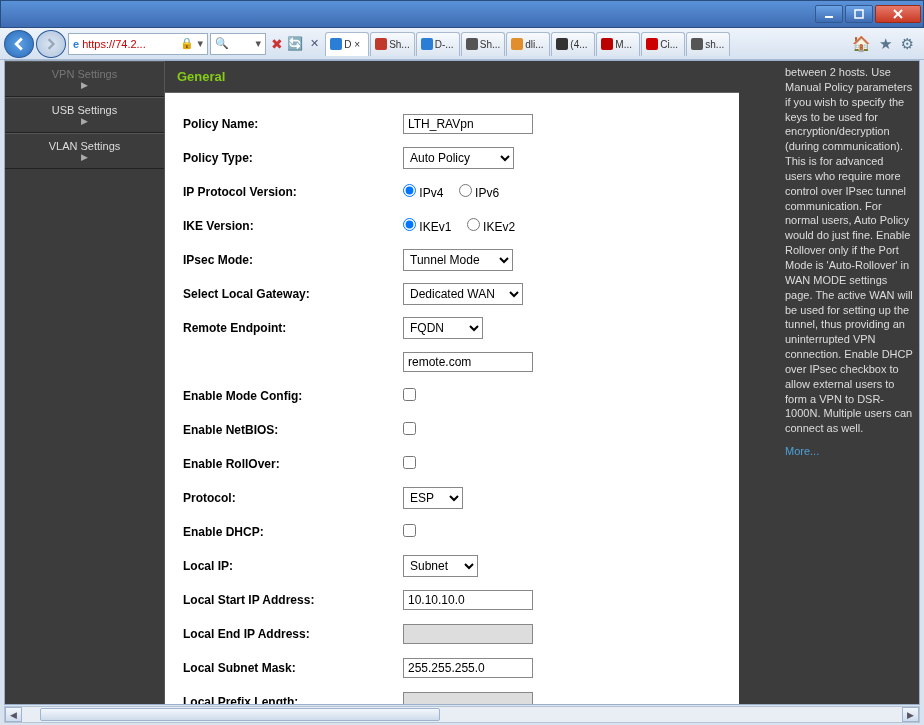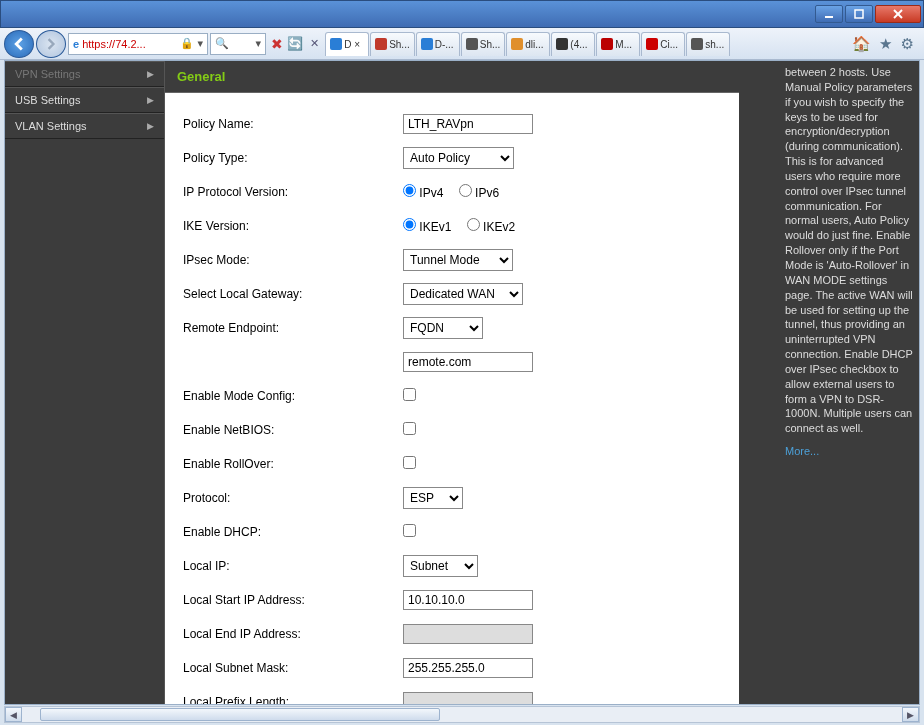--- a/index.html
+++ b/index.html
@@ -113,20 +113,21 @@
   }
   .side-item {
     padding:6px 10px;
     border-top:1px solid #555;
     border-bottom:1px solid #222;
     background:#3c3c3c;
     color:#ddd;
     font-size:11px;
     display:flex;justify-content:space-between;align-items:center;
     cursor:pointer;
+    flex-direction:column;
   }
   .side-item.dim { color:#777; }
   .side-item .arrow { font-size:9px;color:#aaa;}
   .main-wrap {
     flex:1;
     background:#3c3c3c;
     display:flex;
     overflow:auto;
   }
   .form-col {
@@ -147,21 +148,21 @@
     padding:14px 18px;
     min-height:640px;
   }
   .row {
     display:flex;
     align-items:center;
     min-height:34px;
   }
   .row label {
     width:220px;
-    font-weight:normal;
+    font-weight:bold;
     font-size:12px;
   }
   .row .ctrl { flex:1; font-size:12px;}
   input[type=text] {
     height:20px;
     border:1px solid #888;
     padding:2px 4px;
     font-size:12px;
     width:130px;
   }

